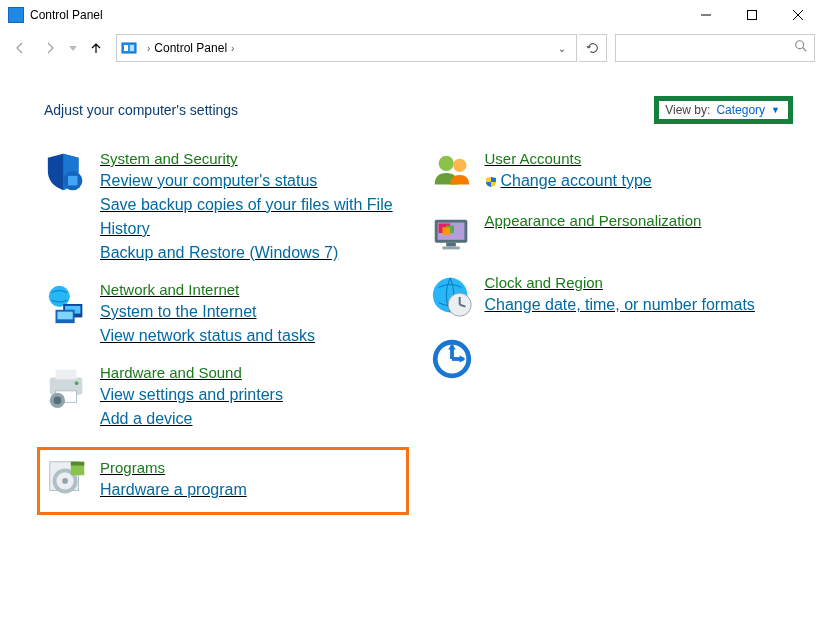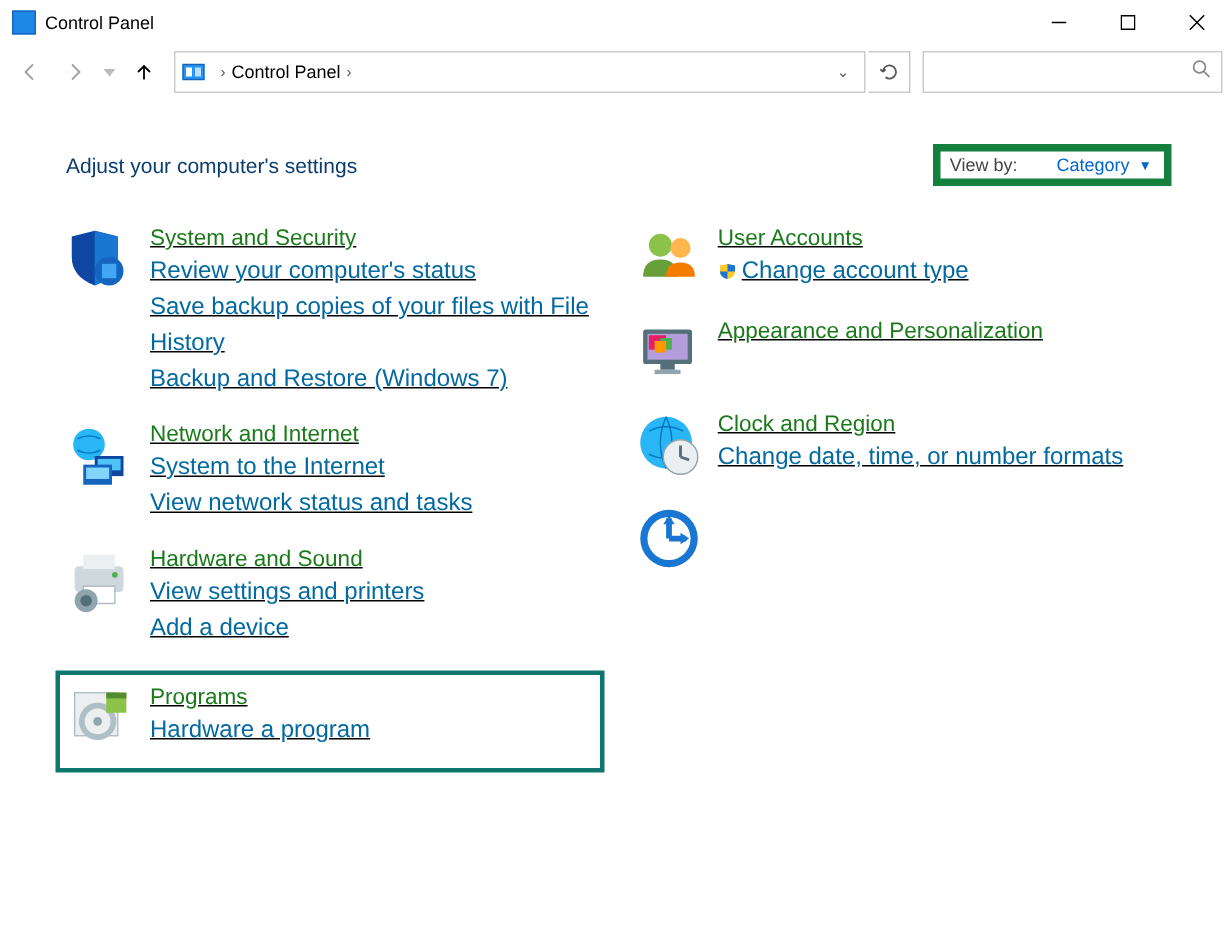--- a/index.html
+++ b/index.html
@@ -21,32 +21,32 @@
   .addressbar .cp-icon { width: 16px; height: 16px; margin-right: 6px; }
   .addressbar .breadcrumb { font-size: 12px; color:#000; }
   .addressbar .chev { margin: 0 4px; color:#555; font-size:10px; }
   .addressbar .spacer { flex:1; }
   .addressbar .dropdown { width:20px; text-align:center; color:#555; font-size:10px; }
   .refreshbtn { width: 28px; height: 28px; border-left: none; display:flex; align-items:center; justify-content:center; border:1px solid #ccc; border-left:none; }
   .searchbox { width: 200px; height: 28px; border:1px solid #ccc; margin-left:6px; display:flex; align-items:center; padding:0 6px; }
   .searchbox input { border:none; outline:none; flex:1; font-size:12px; color:#555; }
 
   
-  .body-area { padding: 30px 40px 0 44px; }
+  .body-area { padding: 30px 28px 0 44px; }
   .topline { display:flex; align-items:center; margin-bottom:26px; }
   .topline h1 { font-size:14px; font-weight:400; color:#0b3d6f; flex:1; }
   .viewby-box { border:5px solid #15803d; padding:2px 8px 2px 6px; display:flex; align-items:center; }
   .viewby-label { font-size:12px; color:#444; margin-right:6px; }
-  .viewby-value { font-size:12px; color:#0066cc;margin-left:20px; }
+  .viewby-value { font-size:12px; color:#0066cc; }
   .viewby-caret { margin-left:6px; color:#0066cc; font-size:9px; }
 
   .categories { display:flex; gap:20px; }
   .col { flex:1; }
   .cat { display:flex; margin-bottom:16px;text-decoration:underline; }
-  .cat.highlighted { border:3px solid #0f766e; padding:6px 8px 10px 4px; margin-left:-7px; }
+  .cat.highlighted { border:3px solid #f97316; padding:6px 8px 10px 4px; margin-left:-7px;align-items:flex-end; }
   .cat-icon { width:46px; height:46px; flex-shrink:0; margin-right:10px; }
   .cat-body { flex:1; }
   .cat-title { font-size:15px; color:#1a7a1a; margin-bottom:2px; }
   .cat-link { font-size:16px; color:#0369a1; display:block; line-height:1.5; }
   .shield-mini { display:inline-block; width:12px; height:12px; margin-right:4px; vertical-align:-2px; }
 
   
   .icon-svg { width:100%; height:100%; display:block; }
 </style>
 </head>

